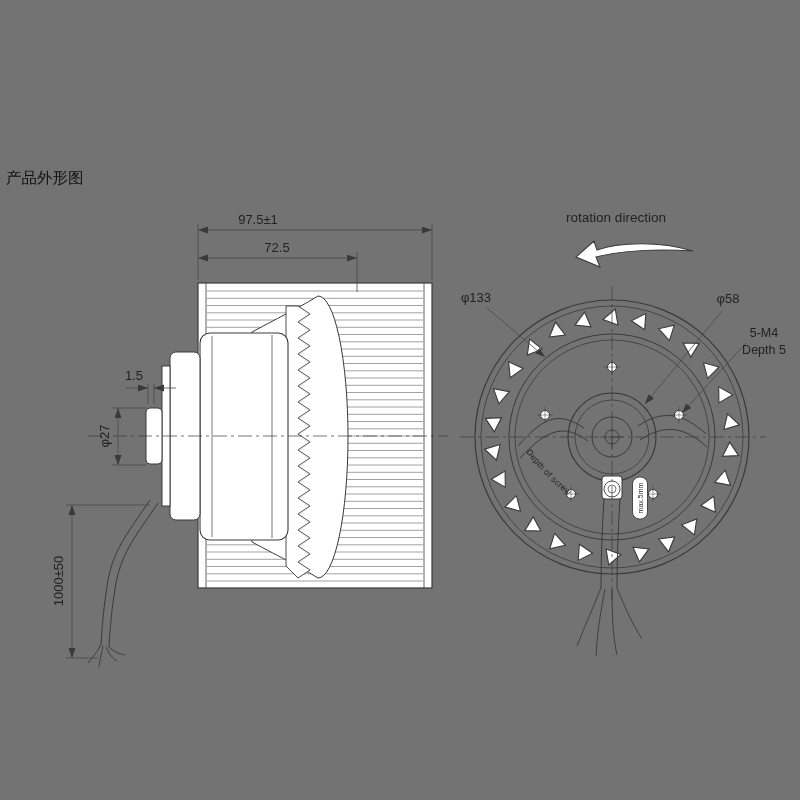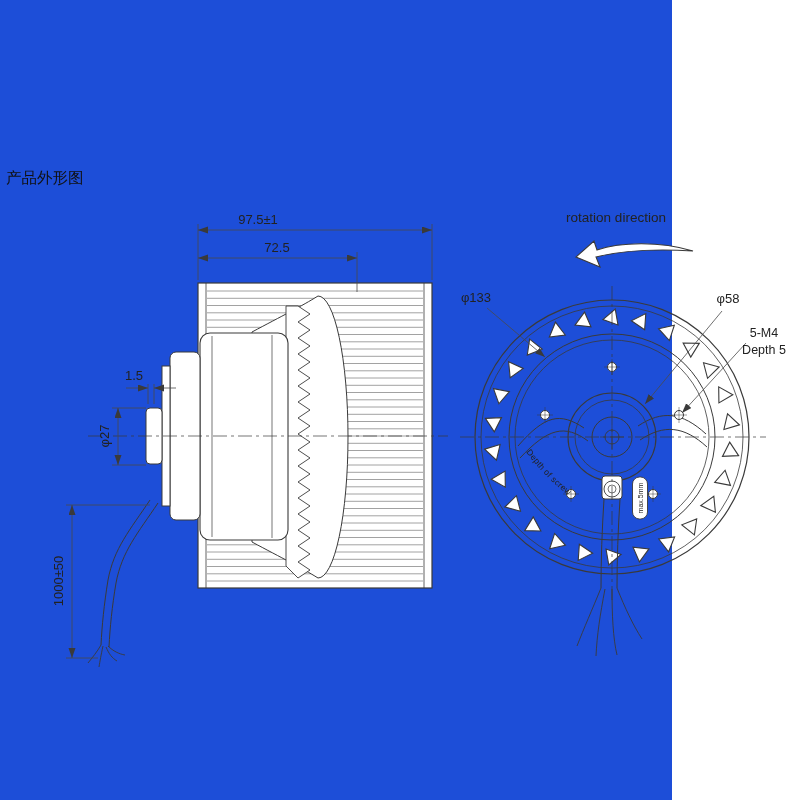--- a/index.html
+++ b/index.html
@@ -1,17 +1,17 @@
 <!DOCTYPE html>
 <html><head>
 <meta charset="utf-8">
 <style>
   html,body{margin:0;padding:0;background:#ffffff;}
   body{width:800px;height:800px;overflow:hidden;font-family:"Liberation Sans","DejaVu Sans",sans-serif;}
-  .drawing{position:relative;width:672px;height:800px;background:#1d4ed8;text-decoration:underline;}
+  .drawing{position:relative;width:800px;height:800px;background:#737373;text-decoration:underline;}
   svg{position:absolute;left:0;top:0;}
   text{fill:#222;}
   .dim-text{font-size:13px;}
   .small-note{font-size:8.5px;letter-spacing:.3px;}
   .tiny-note{font-size:7px;}
   .title-text{font-size:15.5px;fill:#111;}
   .rot-text{font-size:13.5px;}
   .mh-text{font-size:12.5px;}
 </style>
 </head>

